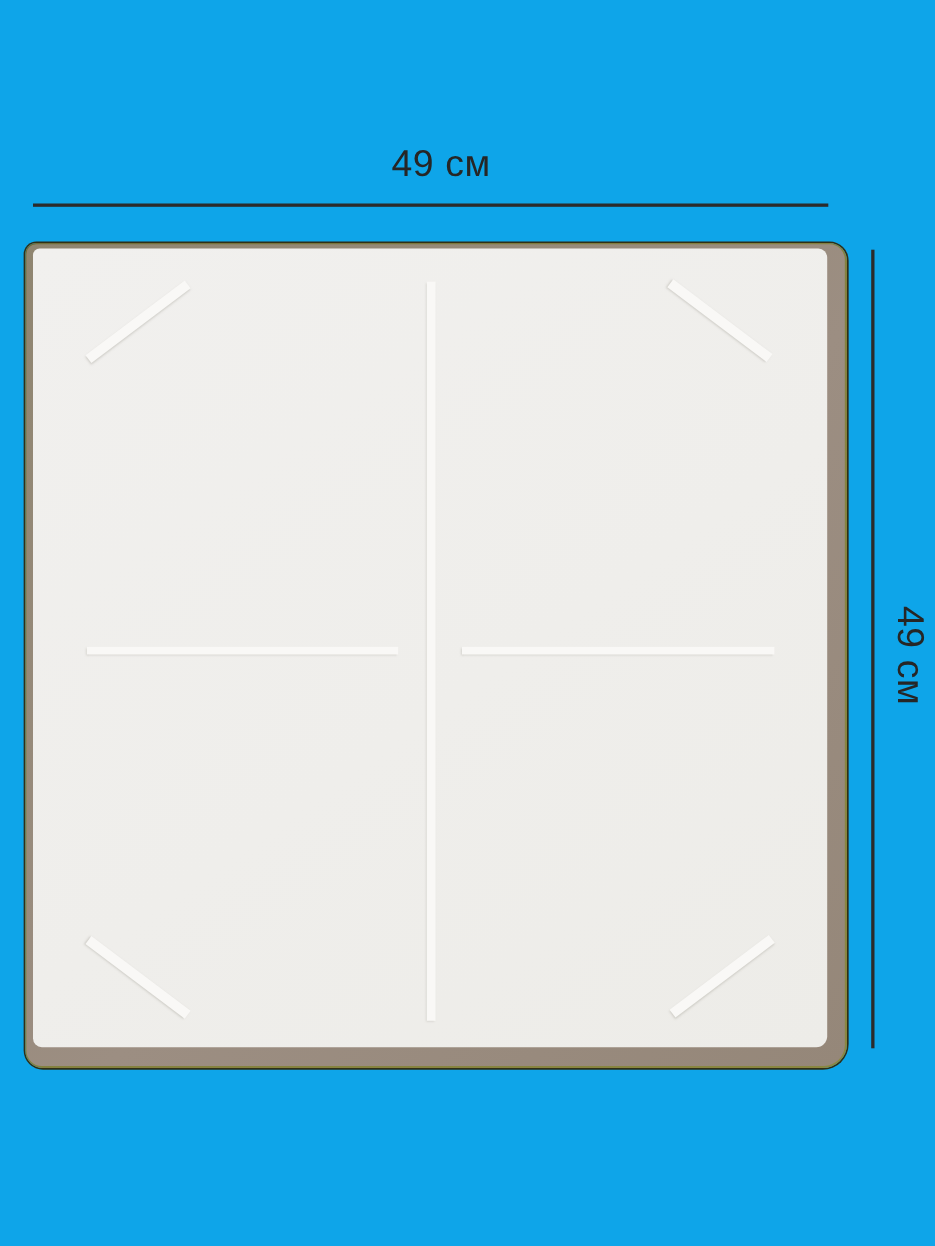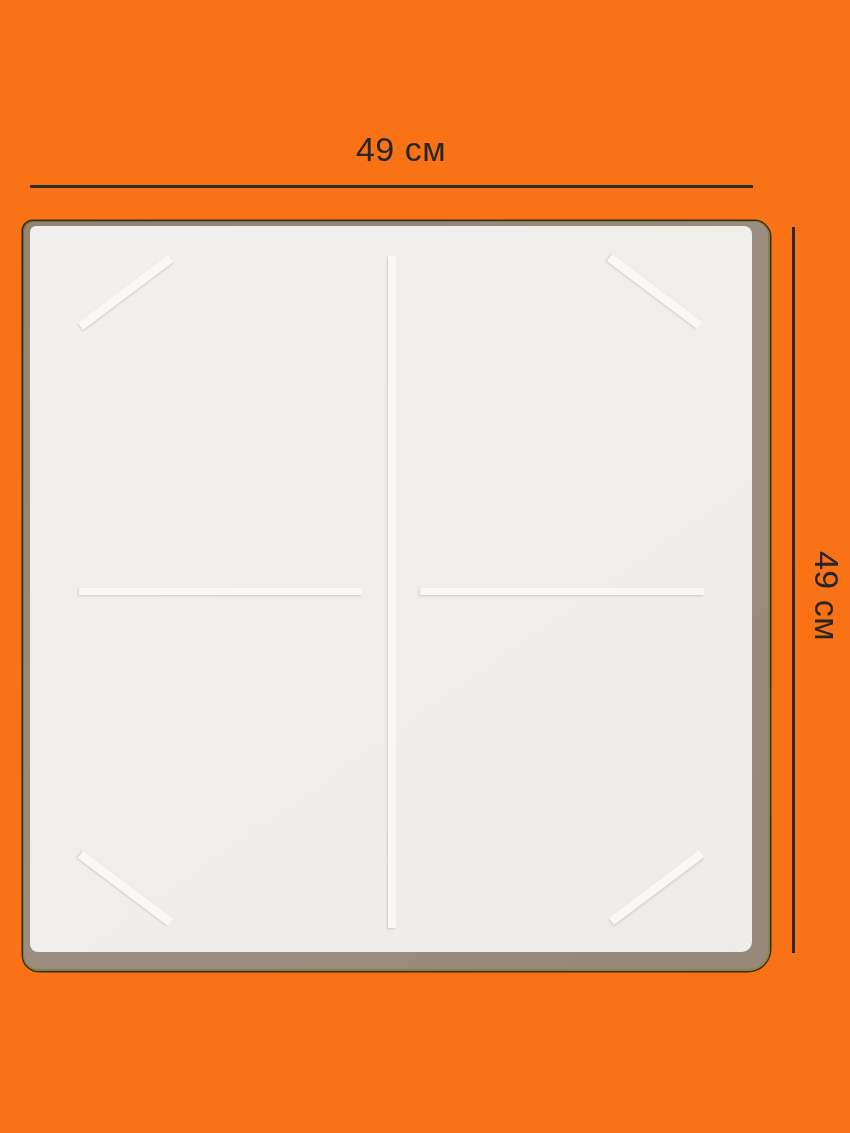--- a/index.html
+++ b/index.html
@@ -5,21 +5,21 @@
   html, body {
     margin: 0;
     padding: 0;
     background: #ffffff;
     font-family: "Liberation Sans", "DejaVu Sans", sans-serif;
   }
   .canvas {
     position: relative;
     width: 850px;
     height: 1133px;
-    background: #f97316;
+    background: #0ea5e9;
     overflow: hidden;
   }
 
   
   .dim-label {
     position: absolute;
     color: #262626;
     font-size: 34px;
     letter-spacing: 0.5px;
     text-align: center;

